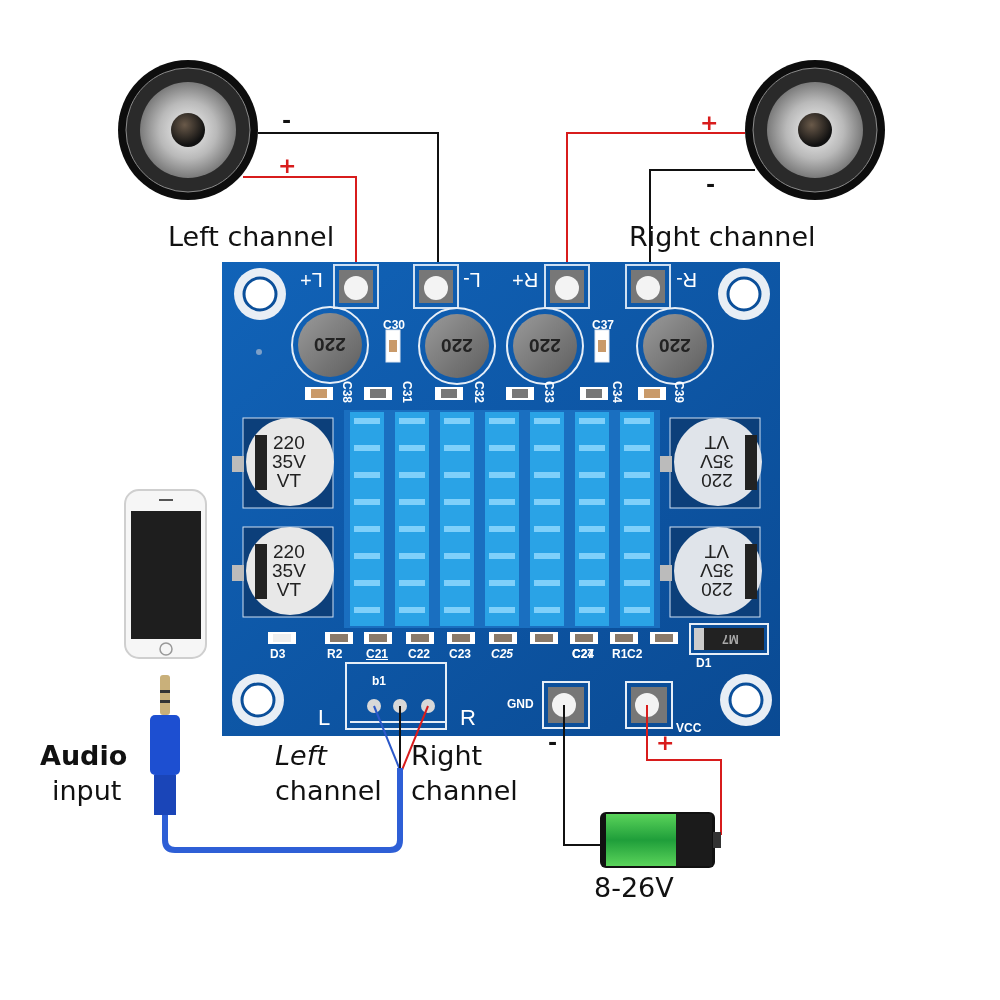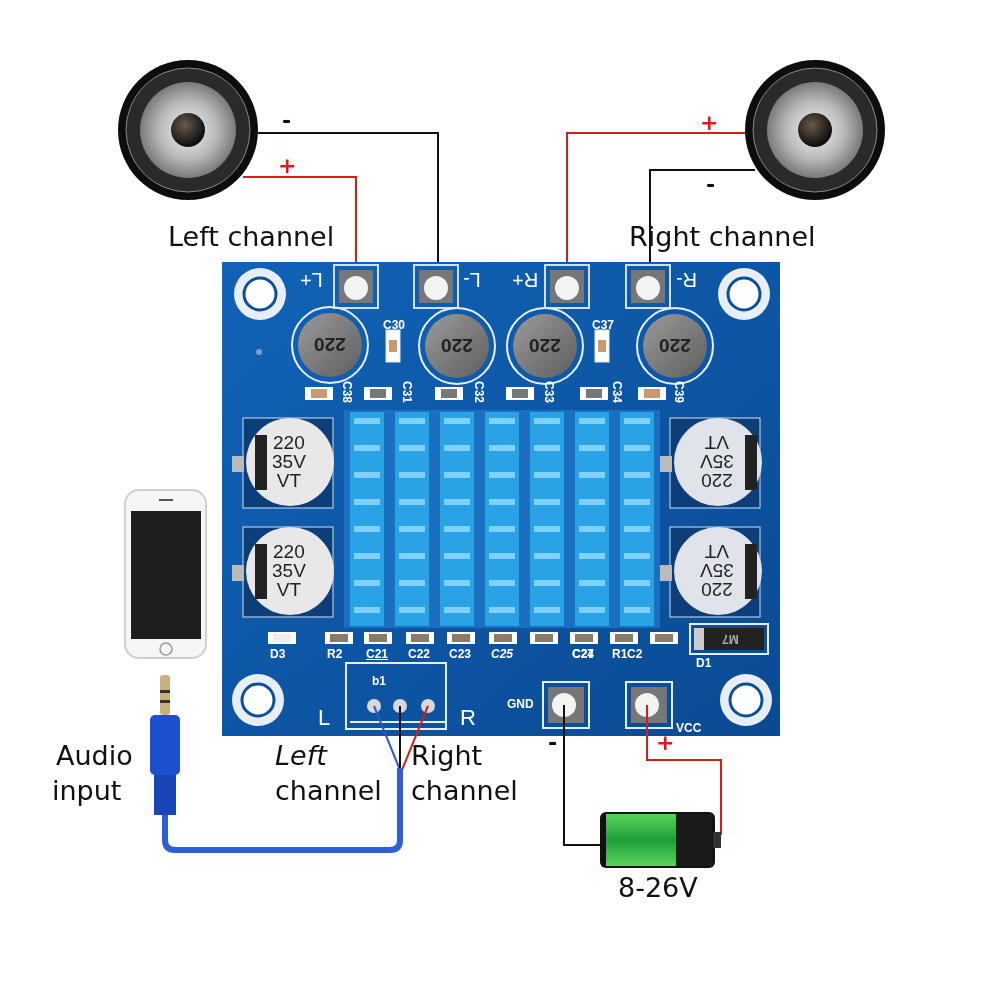--- a/index.html
+++ b/index.html
@@ -277,27 +277,27 @@
   <g>
     <rect x="600" y="812" width="115" height="56" rx="6" fill="#111"></rect>
     <rect x="606" y="814" width="70" height="52" fill="url(#batg)"></rect>
     <rect x="676" y="814" width="36" height="52" fill="#1b1b1b"></rect>
     <rect x="713" y="832" width="8" height="16" fill="#333"></rect>
   </g>
 </svg>
 
 <div class="lbl" style="left:168px;top:221px;">Left channel</div>
 <div class="lbl" style="left:629px;top:221px;">Right channel</div>
-<div class="lbl" style="left:56px;top:740px;">Audio</div>
+<div class="lbl" style="left:40px;top:740px;font-weight:bold;">Audio</div>
 <div class="lbl" style="left:52px;top:775px;">input</div>
 <div class="lbl" style="left:275px;top:740px;font-style:italic;">Left</div>
 <div class="lbl" style="left:275px;top:775px;">channel</div>
 <div class="lbl" style="left:411px;top:740px;">Right</div>
 <div class="lbl" style="left:411px;top:775px;">channel</div>
-<div class="lbl" style="left:618px;top:872px;text-align:center;">8-26V</div>
+<div class="lbl" style="left:594px;top:872px;text-align:center;">8-26V</div>
 
 <div class="sign blk" style="left:282px;top:108px;">-</div>
 <div class="sign red" style="left:278px;top:153px;">+</div>
 <div class="sign red" style="left:700px;top:110px;">+</div>
 <div class="sign blk" style="left:706px;top:172px;">-</div>
 <div class="sign blk" style="left:548px;top:730px;">-</div>
 <div class="sign red" style="left:656px;top:730px;">+</div>
 
 <div class="pcb-text pcb-big" style="left:300px;top:268px;transform:rotate(180deg);">L+</div>
 <div class="pcb-text pcb-big" style="left:463px;top:268px;transform:rotate(180deg);">L-</div>

